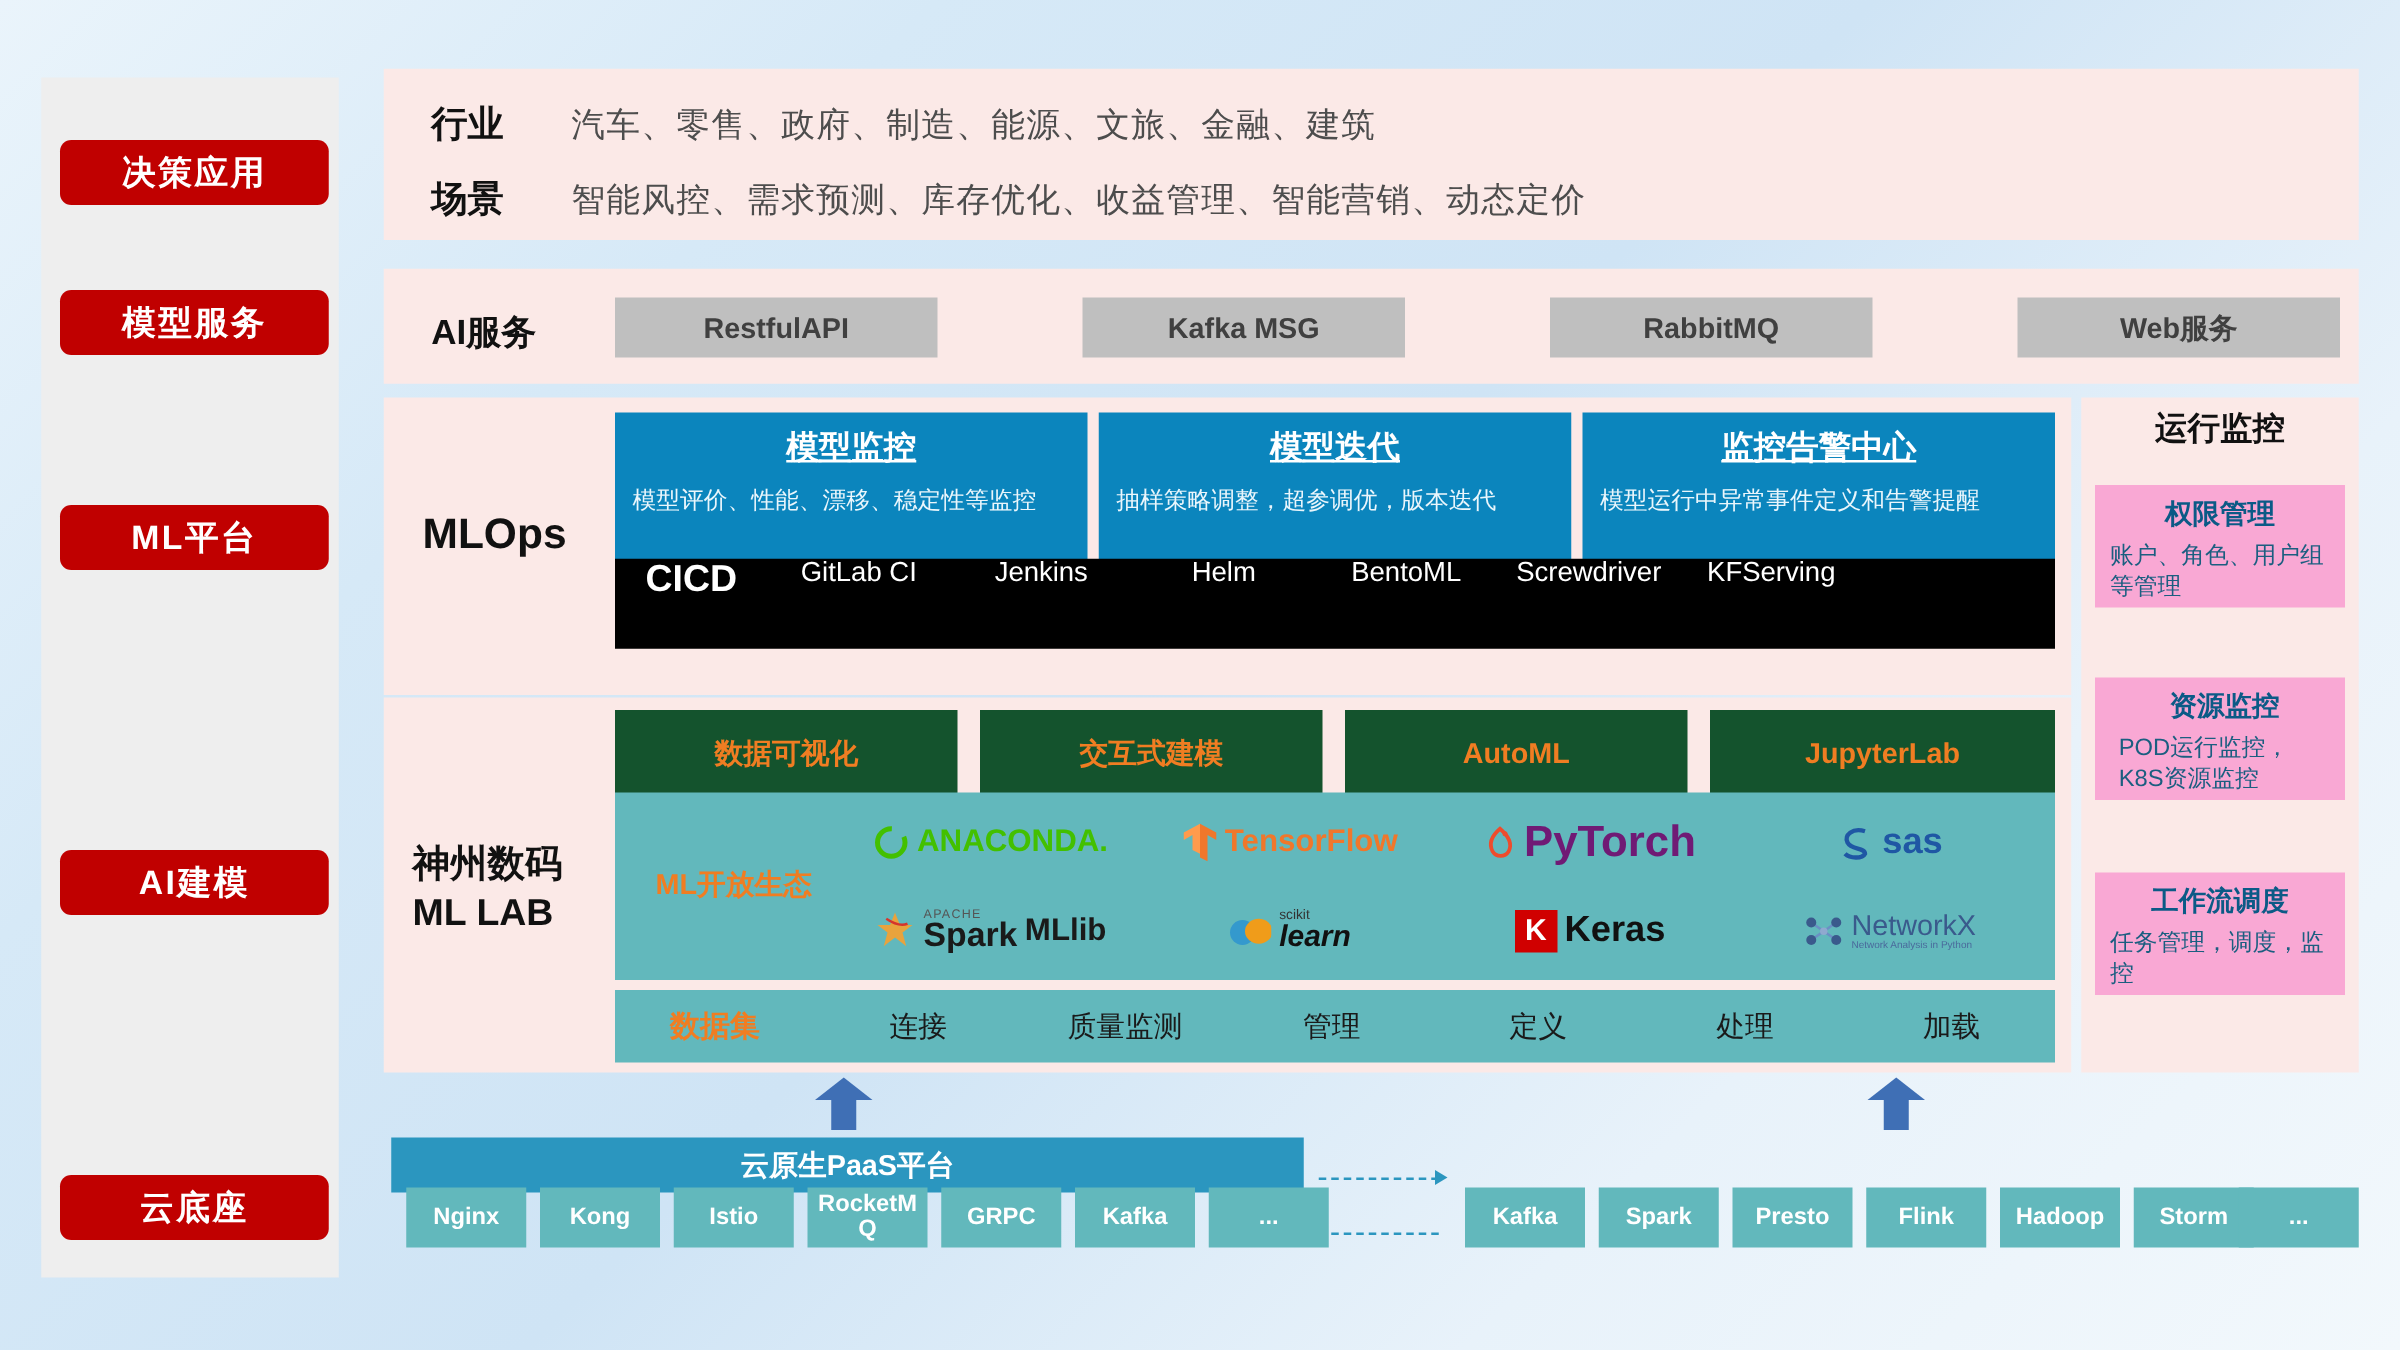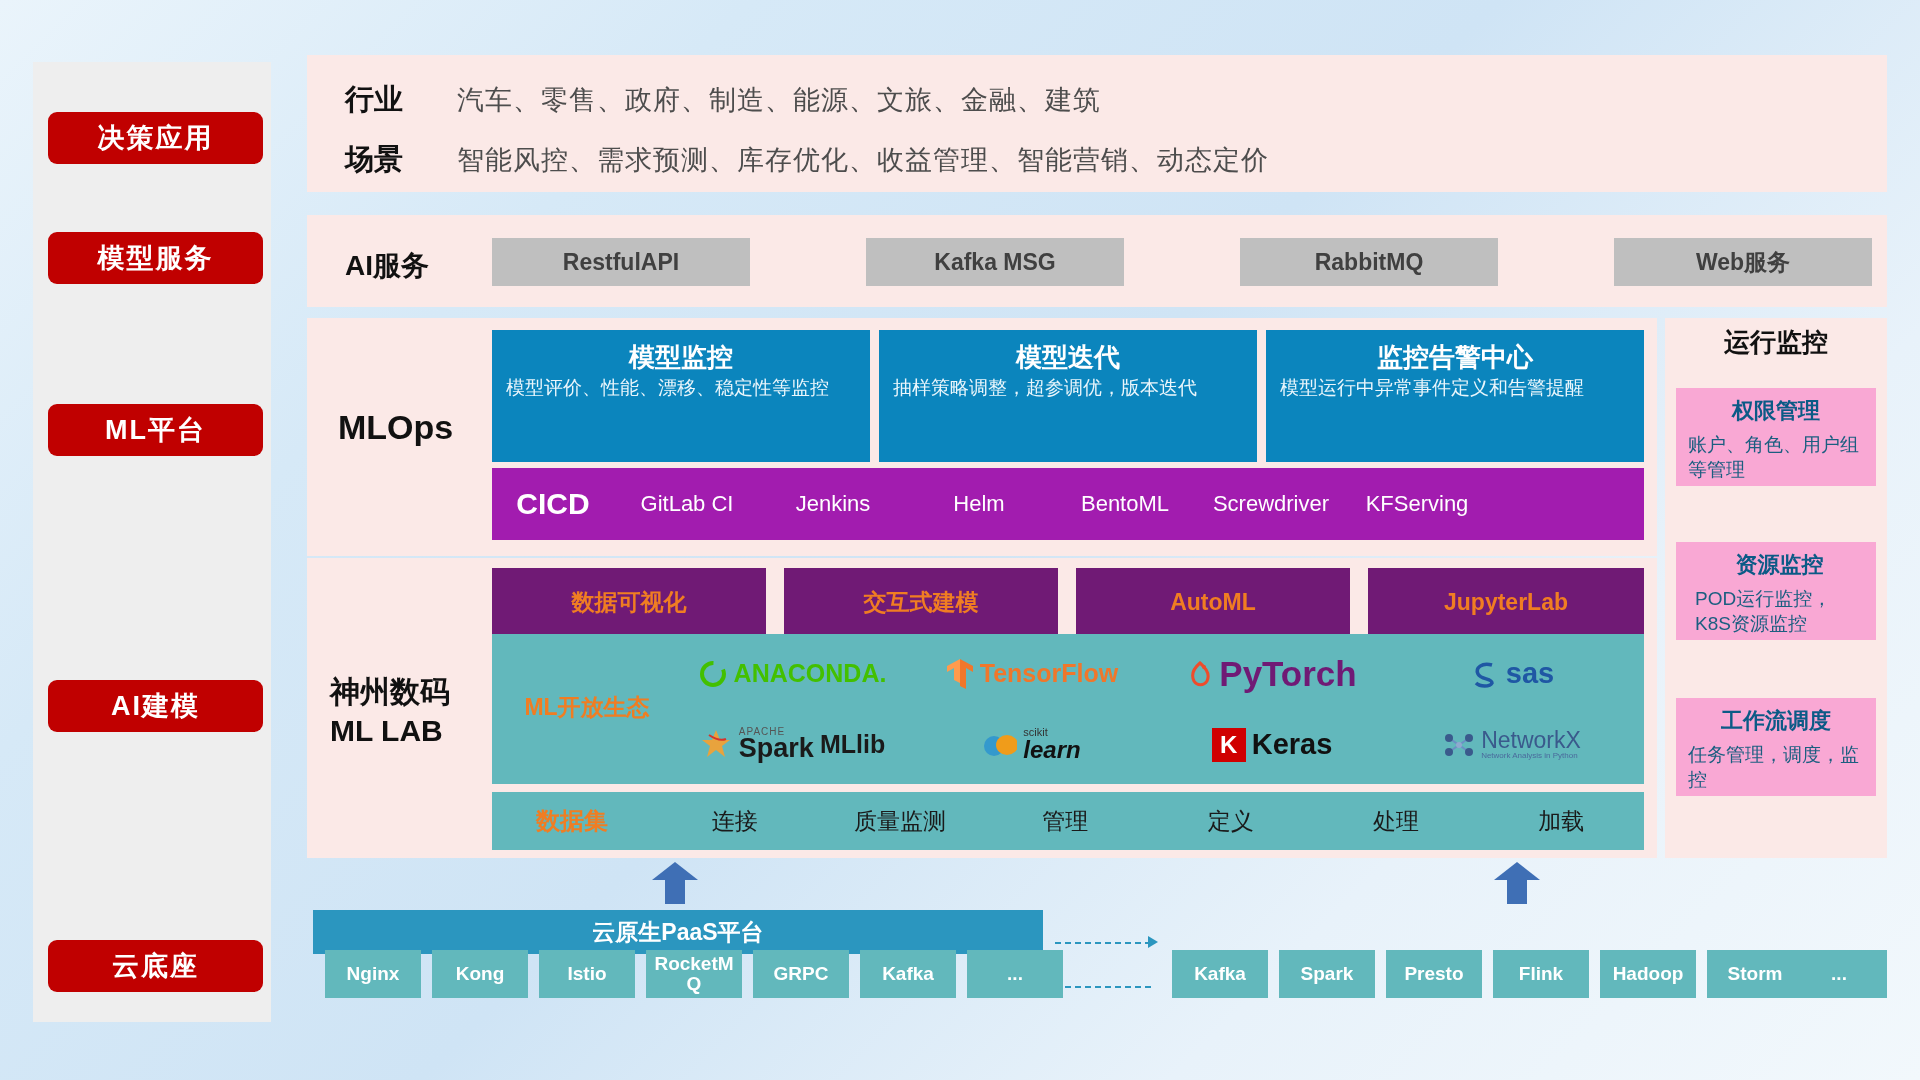--- a/index.html
+++ b/index.html
@@ -55,37 +55,37 @@
     position: absolute; top: 238px; height: 48px; width: 258px;
     background: #bfbfbf; color: #404040; font-size: 23px; font-weight: bold;
     display: flex; align-items: center; justify-content: center;
   }
 
   
   .mlops-label { position: absolute; left: 338px; top: 408px; font-size: 34px; font-weight: bold; color: #111; }
   .ops-card {
     position: absolute; top: 330px; height: 132px; background: #0b85bd; color: #fff; padding: 10px 14px;
   }
-  .ops-title { text-align: center; font-size: 26px; font-weight: bold; margin-bottom: 0; }
+  .ops-title { text-align: center; font-size: 26px; font-weight: bold; margin-bottom: 13px; text-decoration: underline; }
   .ops-desc { font-size: 19px; line-height: 1.35; color: #eaf6fc; }
 
   .cicd-bar {
-    position: absolute; left: 492px; top: 468px; width: 1152px; height: 72px;
-    background: #a21caf; display: flex; align-items: center;
+    position: absolute; left: 492px; top: 447px; width: 1152px; height: 72px;
+    background: #000000; display: flex; 
   }
   .cicd-title { width: 122px; text-align: center; color: #fff; font-size: 30px; font-weight: bold; }
   .cicd-item {
     color: #fff; font-size: 22px; width: 146px; text-align: center;
     overflow-wrap: anywhere; line-height: 1.0;
   }
 
   
   .mod-label { position: absolute; left: 330px; top: 672px; font-size: 30px; font-weight: bold; color: #111; line-height: 1.3; }
   .tool-chip {
-    position: absolute; top: 568px; height: 68px; background: #701a75;
+    position: absolute; top: 568px; height: 68px; background: #14532d;
     display: flex; align-items: center; justify-content: center;
     color: #f07d22; font-size: 23px; font-weight: bold;
   }
   .eco-box {
     position: absolute; left: 492px; top: 634px; width: 1152px; height: 150px;
     background: #62b8bc;
   }
   .eco-label {
     position: absolute; left: 20px; top: 58px; width: 150px;
     color: #f07d22; font-size: 23px; font-weight: bold; text-align: center;

